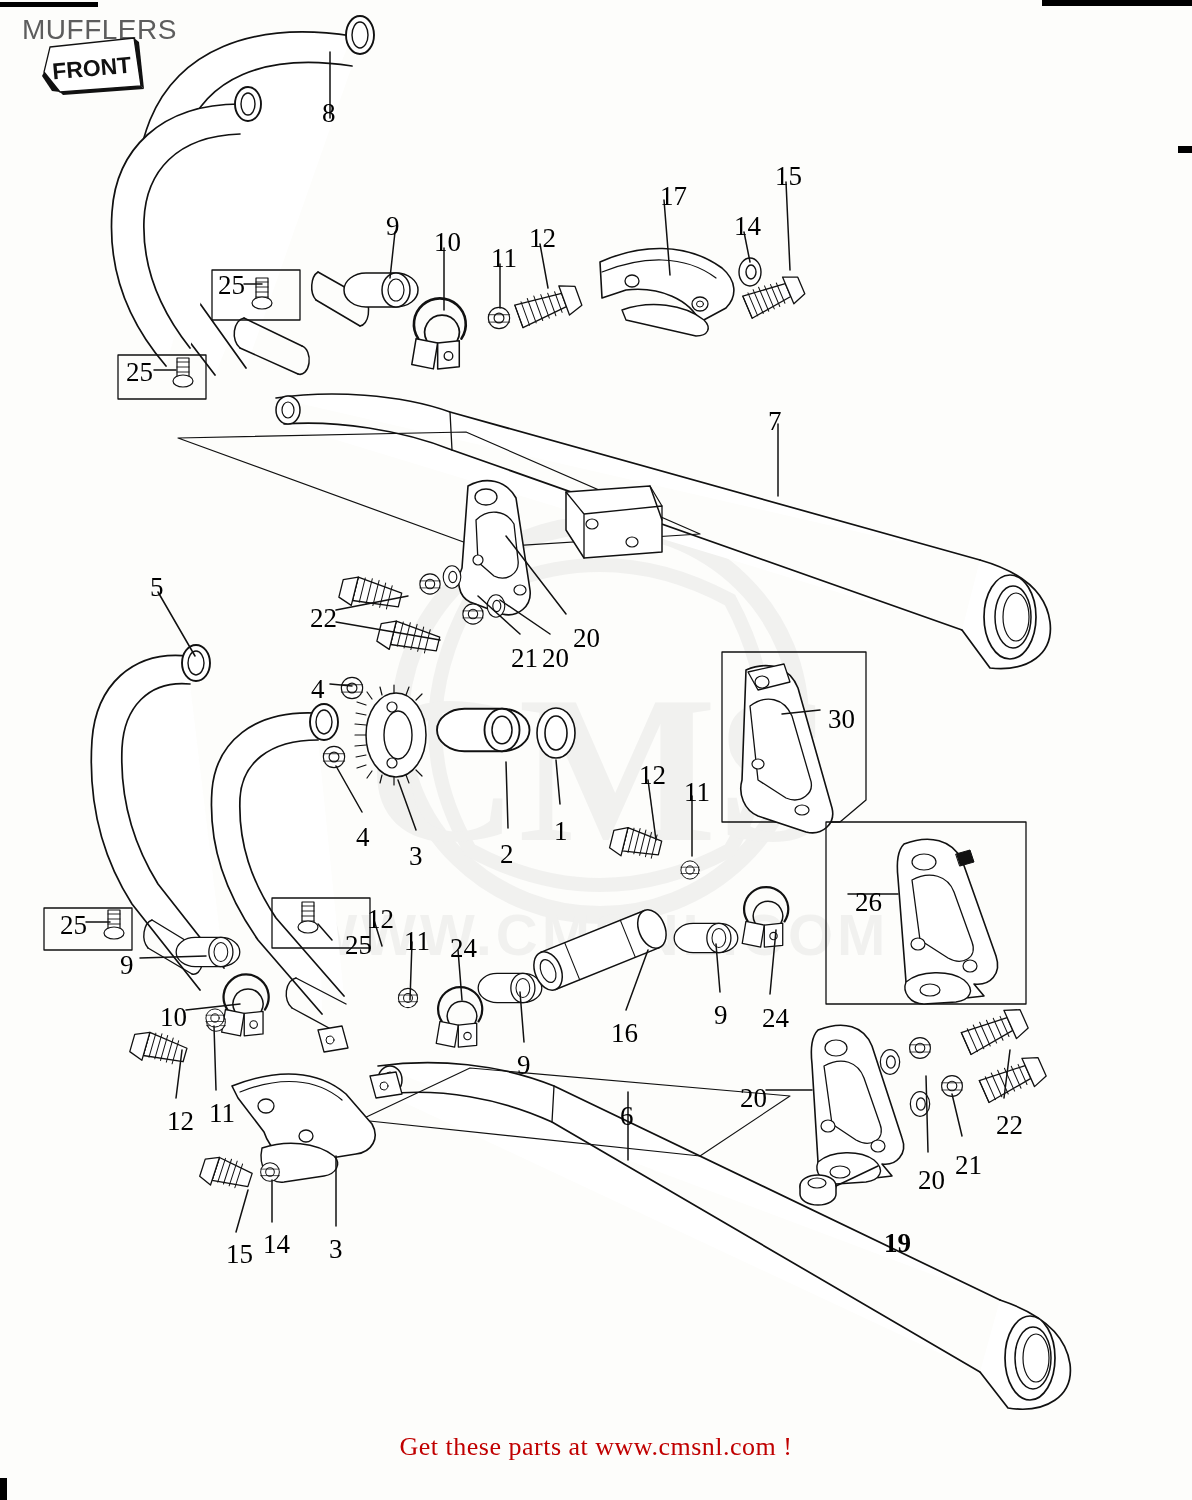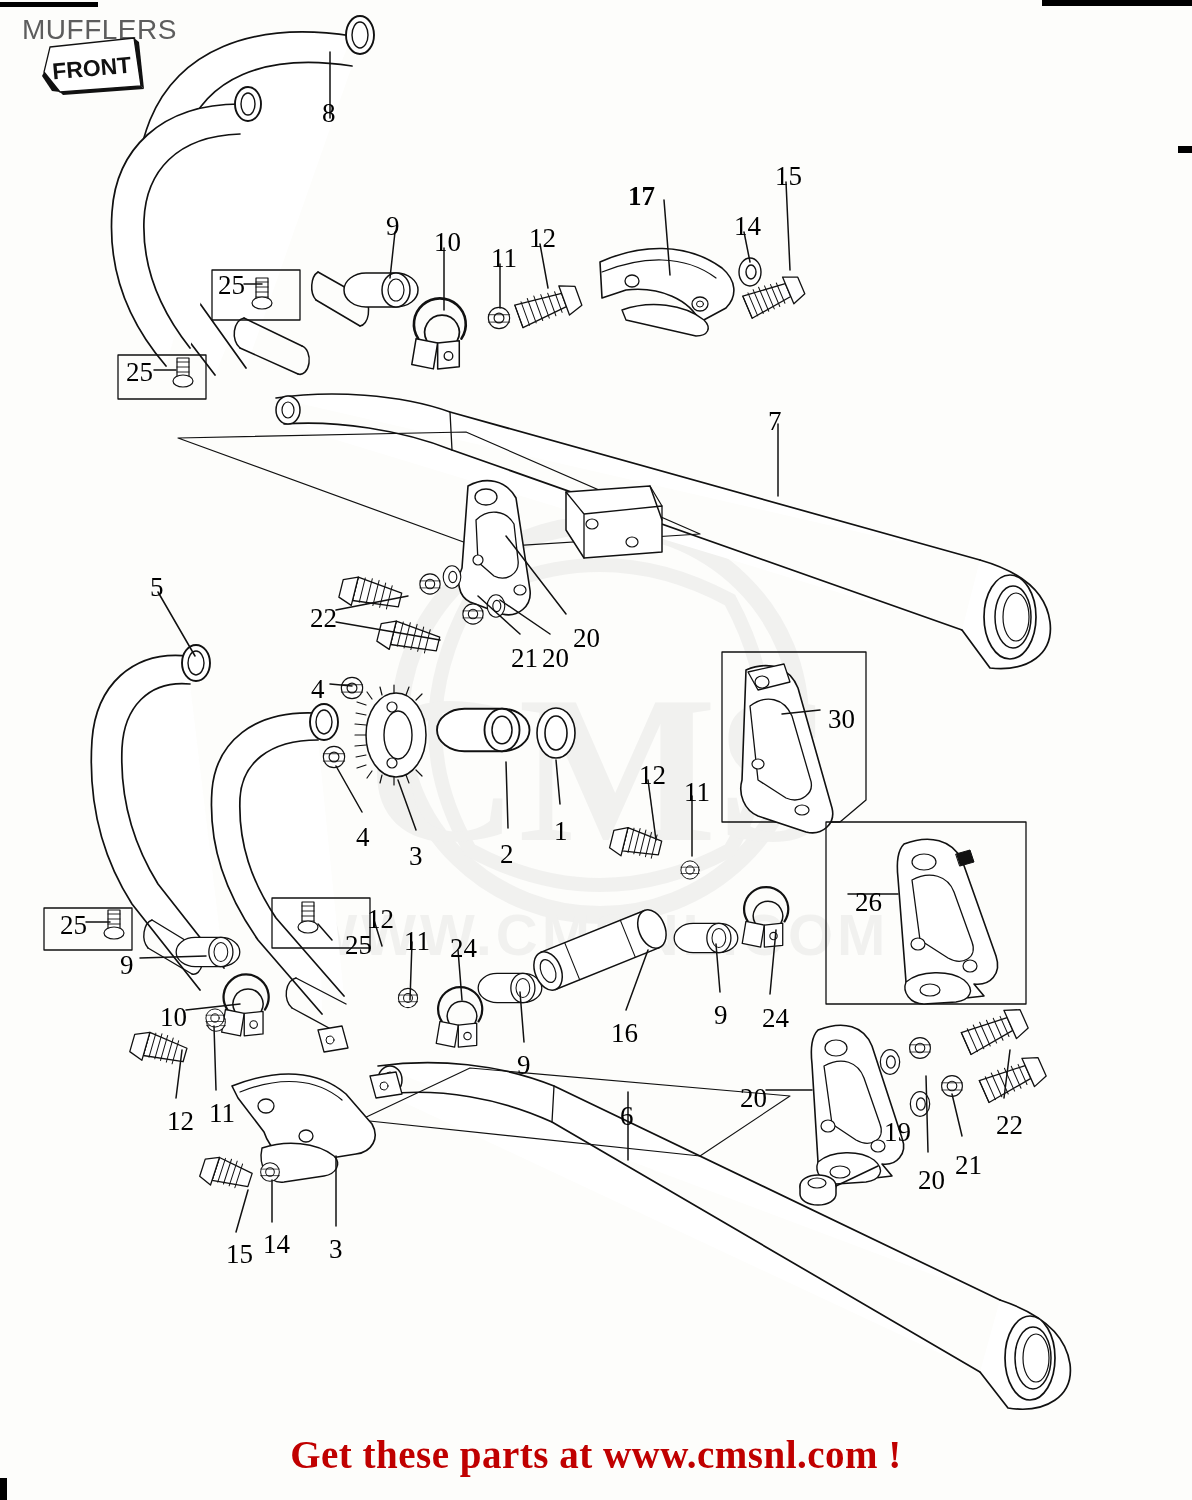--- a/index.html
+++ b/index.html
@@ -3,21 +3,21 @@
 <meta charset="utf-8">
 <style>
   html,body{margin:0;padding:0;background:#fdfdfb;}
   body{width:1192px;height:1500px;position:relative;overflow:hidden;
        font-family:"Liberation Sans", sans-serif;color:#111;}
   #stage{position:absolute;inset:0;}
   .svgwrap{position:absolute;left:0;top:0;width:1192px;height:1500px;}
   .ttl{position:absolute;left:22px;top:14px;font-size:28px;letter-spacing:.5px;
        color:#5d5d5d;font-family:"Liberation Sans", sans-serif;}
   .foot{position:absolute;left:0;top:1432px;width:1192px;text-align:center;
-        font-size:39px;font-weight:bold;color:#c00000;letter-spacing:.5px;
+        font-size:26px;font-weight:normal;color:#c00000;letter-spacing:.5px;
         font-family:"Liberation Serif", serif;}
   .cal{position:absolute;font-size:27px;font-weight:normal;color:#000;
        font-family:"Liberation Serif", serif;line-height:1;white-space:nowrap;}
   .frontbadge{position:absolute;left:38px;top:34px;width:108px;height:62px;}
   .wm{position:absolute;left:0;top:0;width:1192px;height:1500px;pointer-events:none;}
   .edge{position:absolute;background:#000;}
 </style>
 </head>
 <body>
 
@@ -455,21 +455,21 @@
         <path d="M766 1090 L812 1090"></path>
         <path d="M878 1166 L836 1186"></path>
         <path d="M928 1152 L926 1076"></path>
         <path d="M962 1136 L952 1094"></path>
         <path d="M1004 1098 L1010 1050"></path>
       </g>
     </g>
   </svg>
 
   <div class="cal" style="left:322px;top:100px;">8</div>
-  <div class="cal" style="left:628px;top:183px;font-weight:bold;">17</div>
+  <div class="cal" style="left:660px;top:183px;">17</div>
   <div class="cal" style="left:734px;top:213px;">14</div>
   <div class="cal" style="left:775px;top:163px;">15</div>
   <div class="cal" style="left:386px;top:213px;">9</div>
   <div class="cal" style="left:434px;top:229px;">10</div>
   <div class="cal" style="left:491px;top:245px;">11</div>
   <div class="cal" style="left:529px;top:225px;">12</div>
   <div class="cal" style="left:218px;top:272px;">25</div>
   <div class="cal" style="left:126px;top:359px;">25</div>
   <div class="cal" style="left:768px;top:408px;">7</div>
   <div class="cal" style="left:150px;top:574px;">5</div>
@@ -497,19 +497,19 @@
   <div class="cal" style="left:611px;top:1020px;">16</div>
   <div class="cal" style="left:714px;top:1002px;">9</div>
   <div class="cal" style="left:762px;top:1005px;">24</div>
   <div class="cal" style="left:167px;top:1108px;">12</div>
   <div class="cal" style="left:209px;top:1100px;">11</div>
   <div class="cal" style="left:226px;top:1241px;">15</div>
   <div class="cal" style="left:263px;top:1231px;">14</div>
   <div class="cal" style="left:329px;top:1236px;">3</div>
   <div class="cal" style="left:620px;top:1103px;">6</div>
   <div class="cal" style="left:740px;top:1085px;">20</div>
-  <div class="cal" style="left:884px;top:1119px;">19</div>
+  <div class="cal" style="left:884px;top:1230px;font-weight:bold;">19</div>
   <div class="cal" style="left:918px;top:1167px;">20</div>
   <div class="cal" style="left:955px;top:1152px;">21</div>
   <div class="cal" style="left:996px;top:1112px;">22</div>
 
   <div class="foot">Get these parts at www.cmsnl.com !</div>
 </div>
 
 </body></html>

